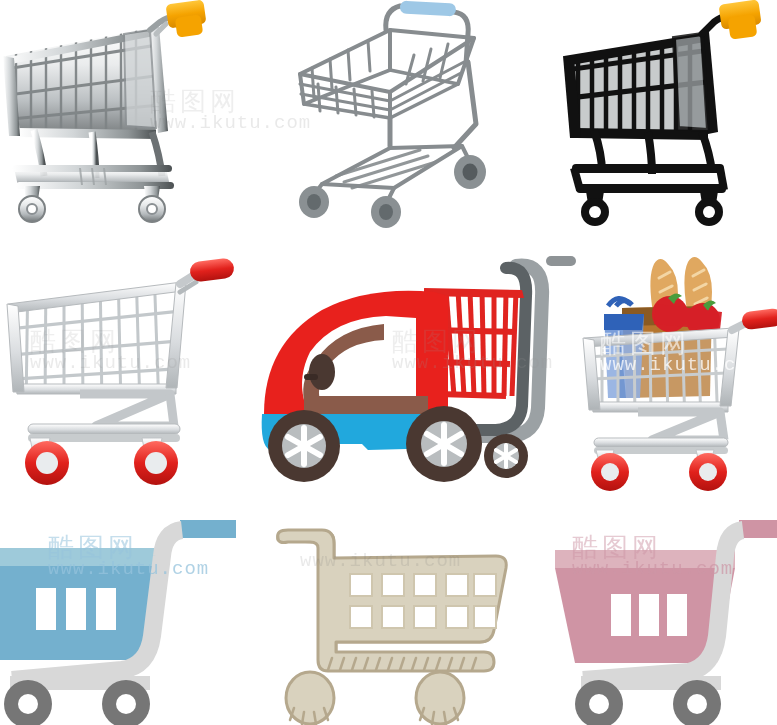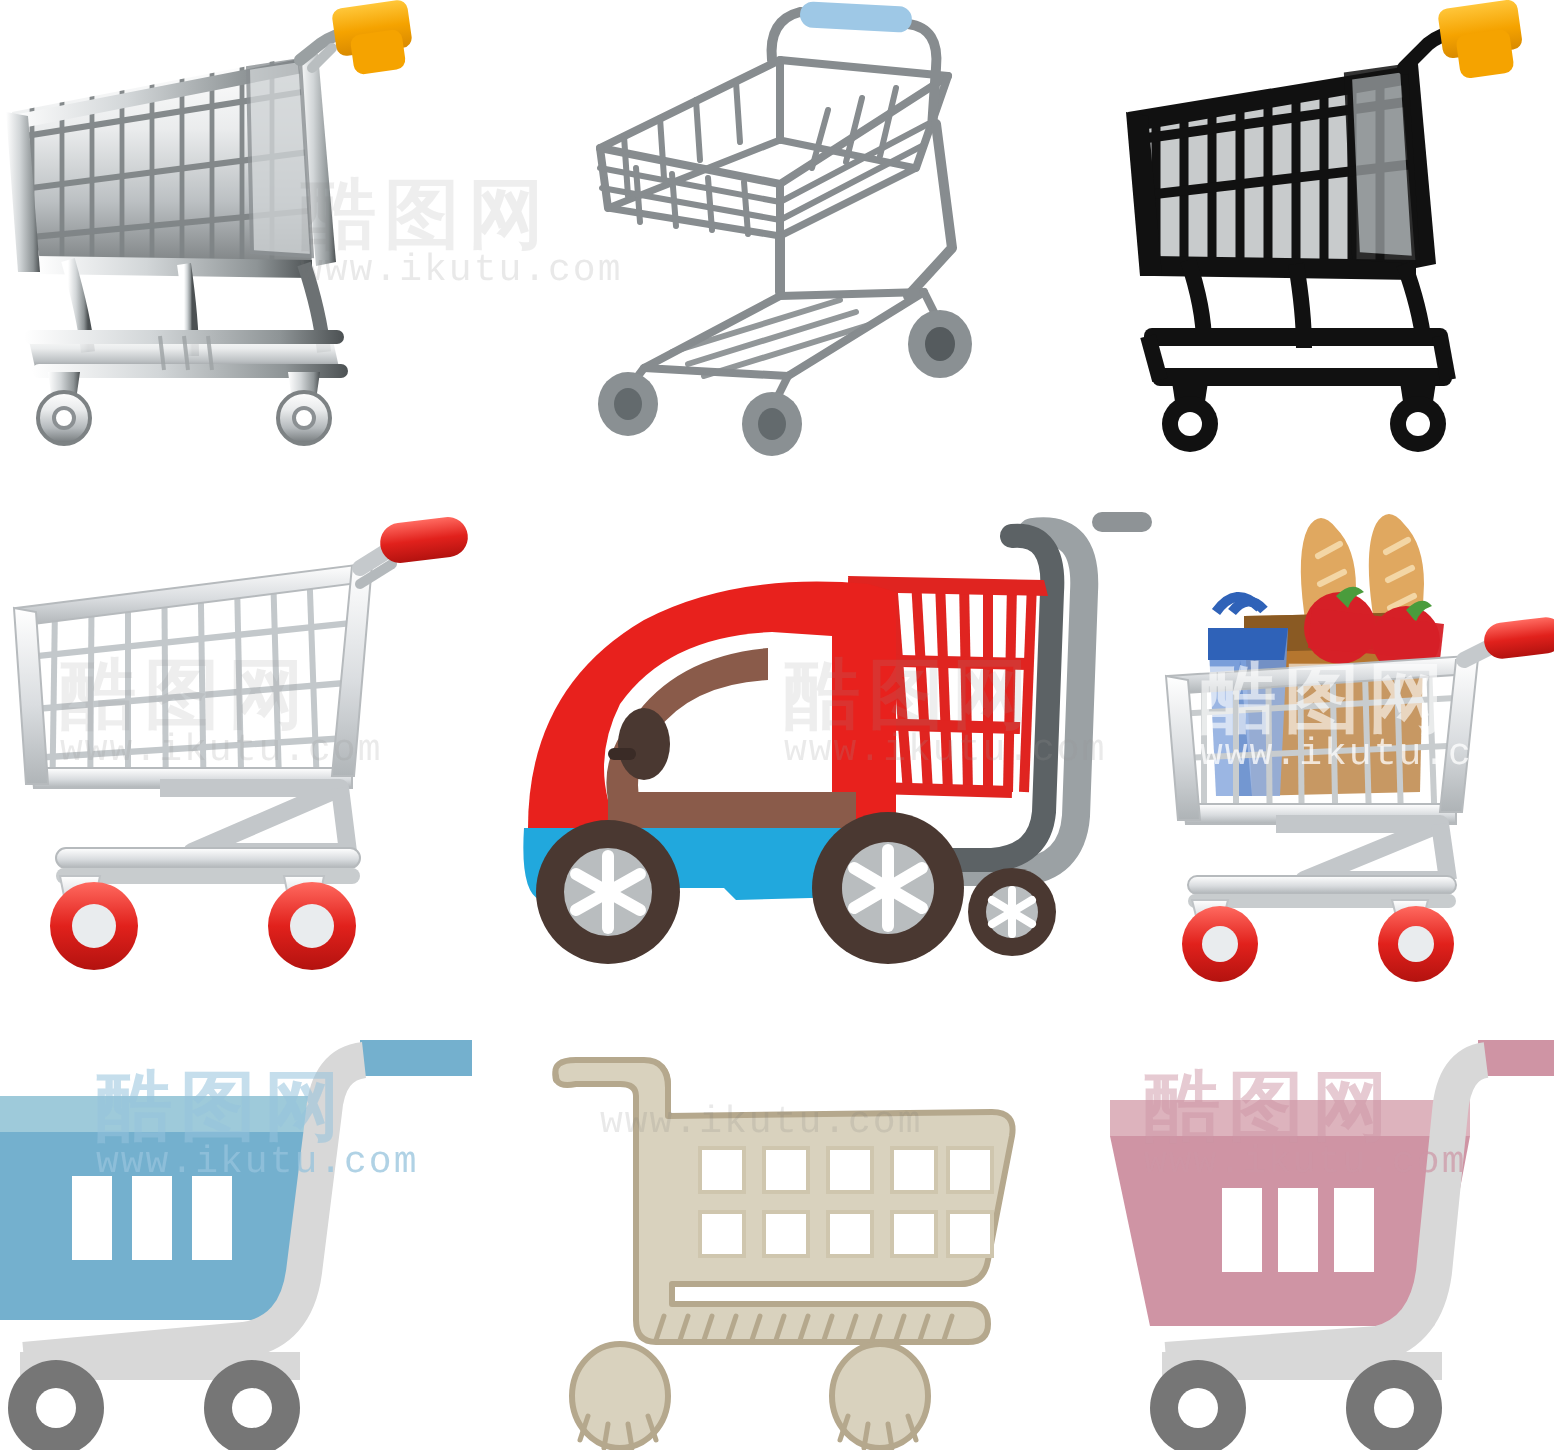--- a/index.html
+++ b/index.html
@@ -4,21 +4,21 @@
 <title>Shopping Cart Illustration Set</title>
 <style>
   html,body{margin:0;padding:0;background:#ffffff;}
   body{width:777px;height:725px;overflow:hidden;font-family:"Liberation Sans",sans-serif;}
   #sheet{position:relative;width:777px;height:725px;background:#fff;overflow:hidden;}
   .cell{position:absolute;overflow:visible;}
   svg{display:block;overflow:visible;}
 
   
   .wm{position:absolute;pointer-events:none;user-select:none;}
-  .wm .wmlogo{font-family:"DejaVu Sans",sans-serif;font-weight:700;font-size:38px;letter-spacing:4px;line-height:1;white-space:nowrap;}
+  .wm .wmlogo{font-family:"DejaVu Sans",sans-serif;font-weight:400;font-size:26px;letter-spacing:4px;line-height:1;white-space:nowrap;}
   .wm .wmurl{font-family:Liberation Mono, monospace;font-size:19px;letter-spacing:1px;line-height:1;white-space:nowrap;}
   .wm-a .wmlogo{color:rgba(150,195,220,.55);}
   .wm-a .wmurl{color:rgba(150,195,220,.75);}
   .wm-b .wmlogo{color:rgba(120,120,120,.13);}
   .wm-b .wmurl{color:rgba(120,120,120,.16);}
   .wm-c .wmlogo{color:rgba(205,150,165,.5);}
   .wm-c .wmurl{color:rgba(205,150,165,.7);}
   .wm-d .wmlogo{color:rgba(150,150,150,.16);}
   .wm-d .wmurl{color:rgba(150,150,150,.2);}
   .wm-e .wmlogo{color:rgba(255,255,255,.6);}

